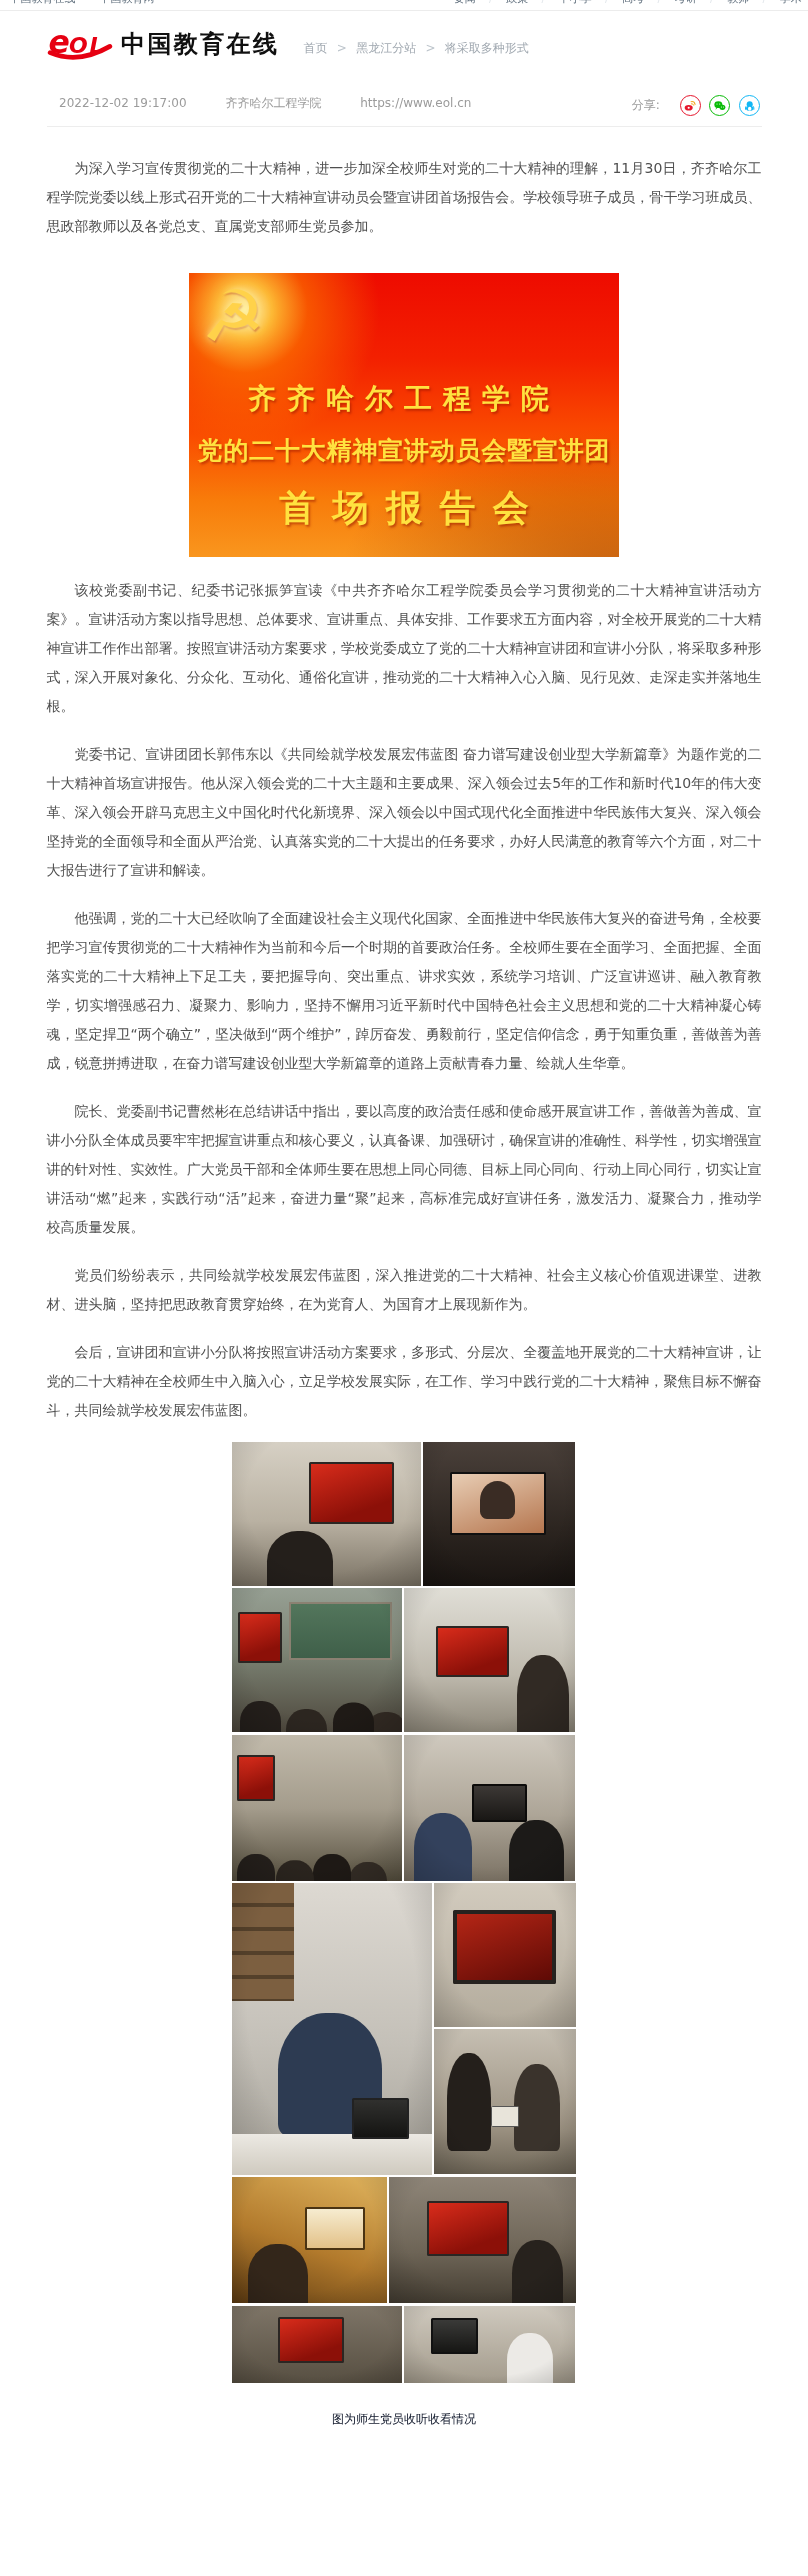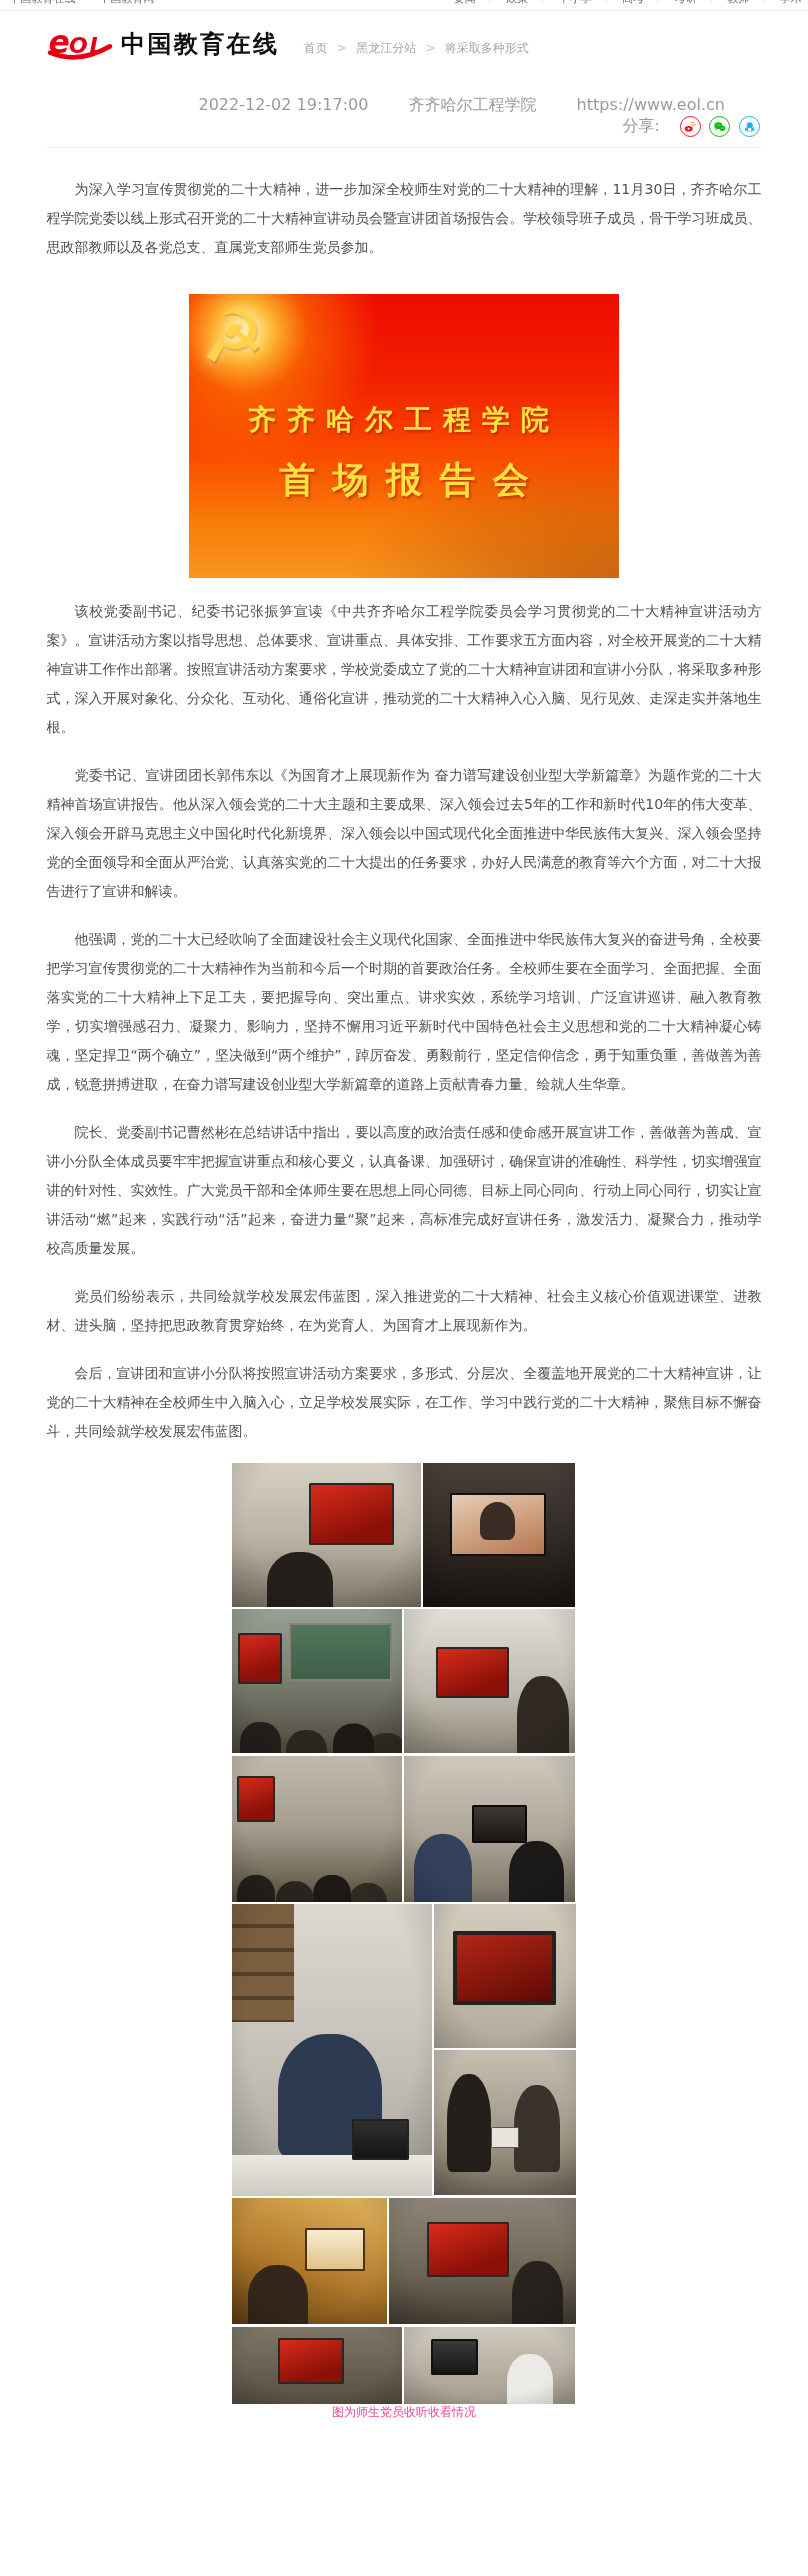--- a/index.html
+++ b/index.html
@@ -21,21 +21,21 @@
   .logo { display:flex; align-items:center; cursor:pointer; }
   .brand { font-size:24px; font-weight:bold; color:#101010; letter-spacing:2.4px; margin-left:8px; }
   .breadcrumb { margin-left:24px; margin-top:9.5px; font-size:12px; color:#a0a8b0; }
   .breadcrumb .sep { color:#bcc4cb; margin:0 5.5px; }
   .breadcrumb .bc-link { cursor:pointer; }
 
   
   .title { text-align:center; font-size:24px; line-height:35px; font-weight:bold; color:#1c1c1c;
     letter-spacing:0.8px; margin-top:36px; }
   .meta-row { width:715px; margin:19px auto 0; padding:0 1.6px 9.5px 12.6px; border-bottom:0.8px solid #ededed;
-    display:flex; align-items:flex-end; font-size:16px; color:#9b9b9b;flex-direction:column; }
+    display:flex; align-items:flex-start; font-size:12px; color:#9b9b9b; }
   .meta-left span { margin-right:35px; }
   .meta-right { margin-left:auto; display:flex; align-items:center; }
   .share-label { margin-right:11px; }
   .share-btn { width:21px; height:21px; border-radius:50%; display:flex; align-items:center; justify-content:center;
     margin-left:8.7px; cursor:pointer; background:#fff; }
   .share-btn.weibo { border:0.8px solid #e6162d; }
   .share-btn.wechat { border:0.8px solid #09bb07; }
   .share-btn.qq { border:0.8px solid #12b7f5; }
 
   
@@ -106,21 +106,21 @@
   #p10 .fig{left:16px;bottom:-9.5px;width:60px;height:69px;background:#33261a;}
   #p11{width:187px;height:126px;background:linear-gradient(180deg,#8e8578,#6d6456 60%,#453e33);}
   #p11 .scr{left:38px;top:24px;width:82px;height:55px;}
   #p11 .fig{right:12.6px;bottom:-9.5px;width:51px;height:73px;background:#27221d;}
   #p12{width:170px;height:77px;background:linear-gradient(180deg,#7e7567,#574f42);}
   #p12 .scr{left:46px;top:11px;width:66px;height:46px;}
   #p13{width:171px;height:77px;background:linear-gradient(180deg,#cfc9be,#a39b8c);}
   #p13 .fig{right:22px;bottom:-8px;width:46px;height:58px;background:#eceae6;}
   #p13 .scr{left:27px;top:12.6px;width:47px;height:36px;background:linear-gradient(#3a3a38,#161614);border-color:#111;}
 
-  .caption { text-align:center; font-size:12px; color:#ec4899; }
+  .caption { text-align:center; font-size:12px; color:#0f172a; margin-top:28px; }
 </style>
 </head>
 <body>
 
 <div class="page">
 
   <div class="topbar">
     <div class="topbar-inner">
       <div class="topbar-left">
         <span class="link">中国教育在线</span>
@@ -191,26 +191,27 @@
     </div>
   </div>
 
   <div class="article">
     <p class="first">为深入学习宣传贯彻党的二十大精神，进一步加深全校师生对党的二十大精神的理解，11月30日，齐齐哈尔工程学院党委以线上形式召开党的二十大精神宣讲动员会暨宣讲团首场报告会。学校领导班子成员，骨干学习班成员、思政部教师以及各党总支、直属党支部师生党员参加。</p>
 
     <div class="banner">
       <span class="emblem">☭</span>
       <div class="banner-text">
         <div class="banner-l1">齐齐哈尔工程学院</div>
+        <div class="banner-l2">党的二十大精神宣讲动员会暨宣讲团</div>
         <div class="banner-l3">首场报告会</div>
       </div>
     </div>
 
     <p>该校党委副书记、纪委书记张振笋宣读《中共齐齐哈尔工程学院委员会学习贯彻党的二十大精神宣讲活动方案》。宣讲活动方案以指导思想、总体要求、宣讲重点、具体安排、工作要求五方面内容，对全校开展党的二十大精神宣讲工作作出部署。按照宣讲活动方案要求，学校党委成立了党的二十大精神宣讲团和宣讲小分队，将采取多种形式，深入开展对象化、分众化、互动化、通俗化宣讲，推动党的二十大精神入心入脑、见行见效、走深走实并落地生根。</p>
-    <p>党委书记、宣讲团团长郭伟东以《为国育才上展现新作为 奋力谱写建设创业型大学新篇章》为题作党的二十大精神首场宣讲报告。他从深入领会党的二十大主题和主要成果、深入领会过去5年的工作和新时代10年的伟大变革、深入领会开辟马克思主义中国化时代化新境界、深入领会以中国式现代化全面推进中华民族伟大复兴、深入领会坚持党的全面领导和全面从严治党、认真落实党的二十大提出的任务要求，办好人民满意的教育等六个方面，对二十大报告进行了宣讲和解读。</p>
+    <p>党委书记、宣讲团团长郭伟东以《共同绘就学校发展宏伟蓝图 奋力谱写建设创业型大学新篇章》为题作党的二十大精神首场宣讲报告。他从深入领会党的二十大主题和主要成果、深入领会过去5年的工作和新时代10年的伟大变革、深入领会开辟马克思主义中国化时代化新境界、深入领会以中国式现代化全面推进中华民族伟大复兴、深入领会坚持党的全面领导和全面从严治党、认真落实党的二十大提出的任务要求，办好人民满意的教育等六个方面，对二十大报告进行了宣讲和解读。</p>
     <p>他强调，党的二十大已经吹响了全面建设社会主义现代化国家、全面推进中华民族伟大复兴的奋进号角，全校要把学习宣传贯彻党的二十大精神作为当前和今后一个时期的首要政治任务。全校师生要在全面学习、全面把握、全面落实党的二十大精神上下足工夫，要把握导向、突出重点、讲求实效，系统学习培训、广泛宣讲巡讲、融入教育教学，切实增强感召力、凝聚力、影响力，坚持不懈用习近平新时代中国特色社会主义思想和党的二十大精神凝心铸魂，坚定捍卫“两个确立”，坚决做到“两个维护”，踔厉奋发、勇毅前行，坚定信仰信念，勇于知重负重，善做善为善成，锐意拼搏进取，在奋力谱写建设创业型大学新篇章的道路上贡献青春力量、绘就人生华章。</p>
     <p>院长、党委副书记曹然彬在总结讲话中指出，要以高度的政治责任感和使命感开展宣讲工作，善做善为善成、宣讲小分队全体成员要牢牢把握宣讲重点和核心要义，认真备课、加强研讨，确保宣讲的准确性、科学性，切实增强宣讲的针对性、实效性。广大党员干部和全体师生要在思想上同心同德、目标上同心同向、行动上同心同行，切实让宣讲活动“燃”起来，实践行动“活”起来，奋进力量“聚”起来，高标准完成好宣讲任务，激发活力、凝聚合力，推动学校高质量发展。</p>
     <p>党员们纷纷表示，共同绘就学校发展宏伟蓝图，深入推进党的二十大精神、社会主义核心价值观进课堂、进教材、进头脑，坚持把思政教育贯穿始终，在为党育人、为国育才上展现新作为。</p>
     <p>会后，宣讲团和宣讲小分队将按照宣讲活动方案要求，多形式、分层次、全覆盖地开展党的二十大精神宣讲，让党的二十大精神在全校师生中入脑入心，立足学校发展实际，在工作、学习中践行党的二十大精神，聚焦目标不懈奋斗，共同绘就学校发展宏伟蓝图。</p>
 
     <div class="collage">
       <div class="crow">
         <div class="photo" id="p1">
             <i class="scr"></i>
             <i class="fig"></i>

